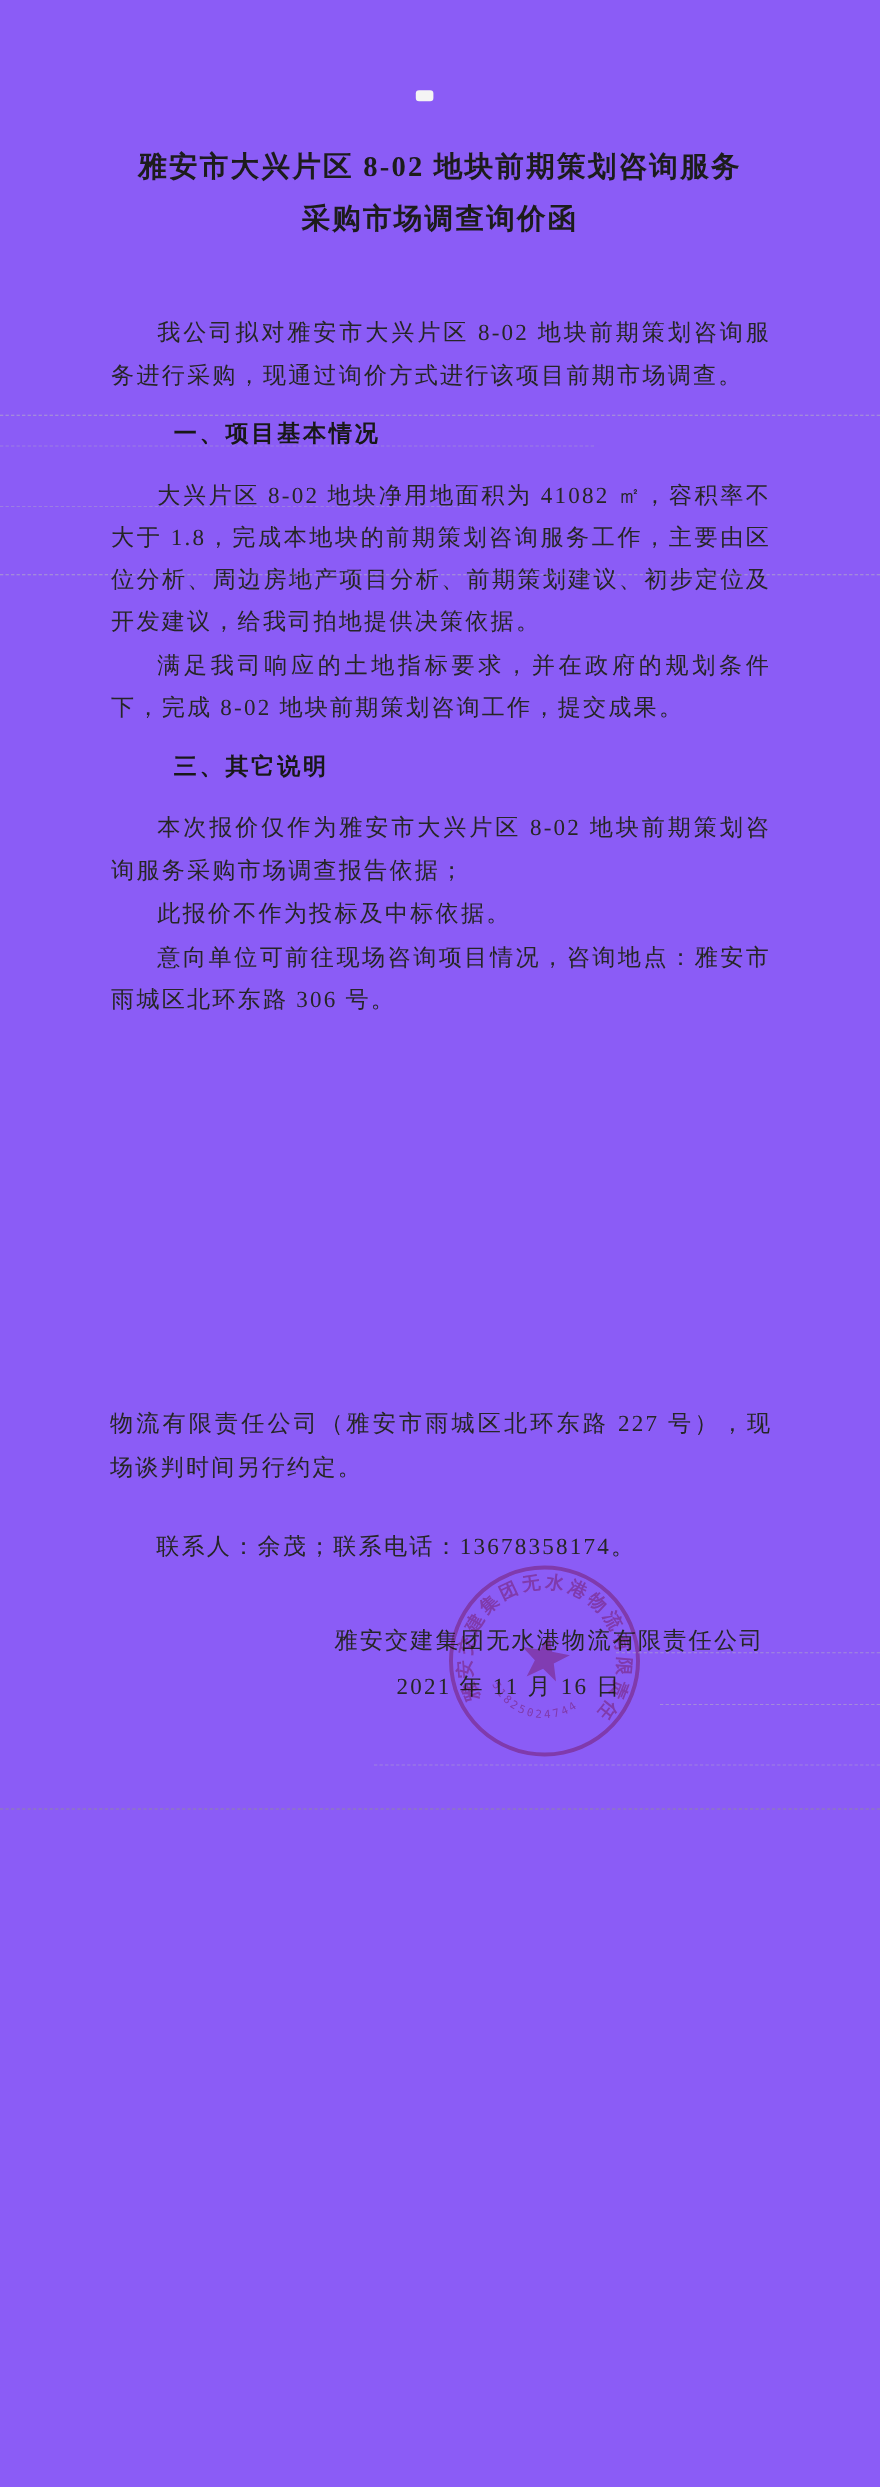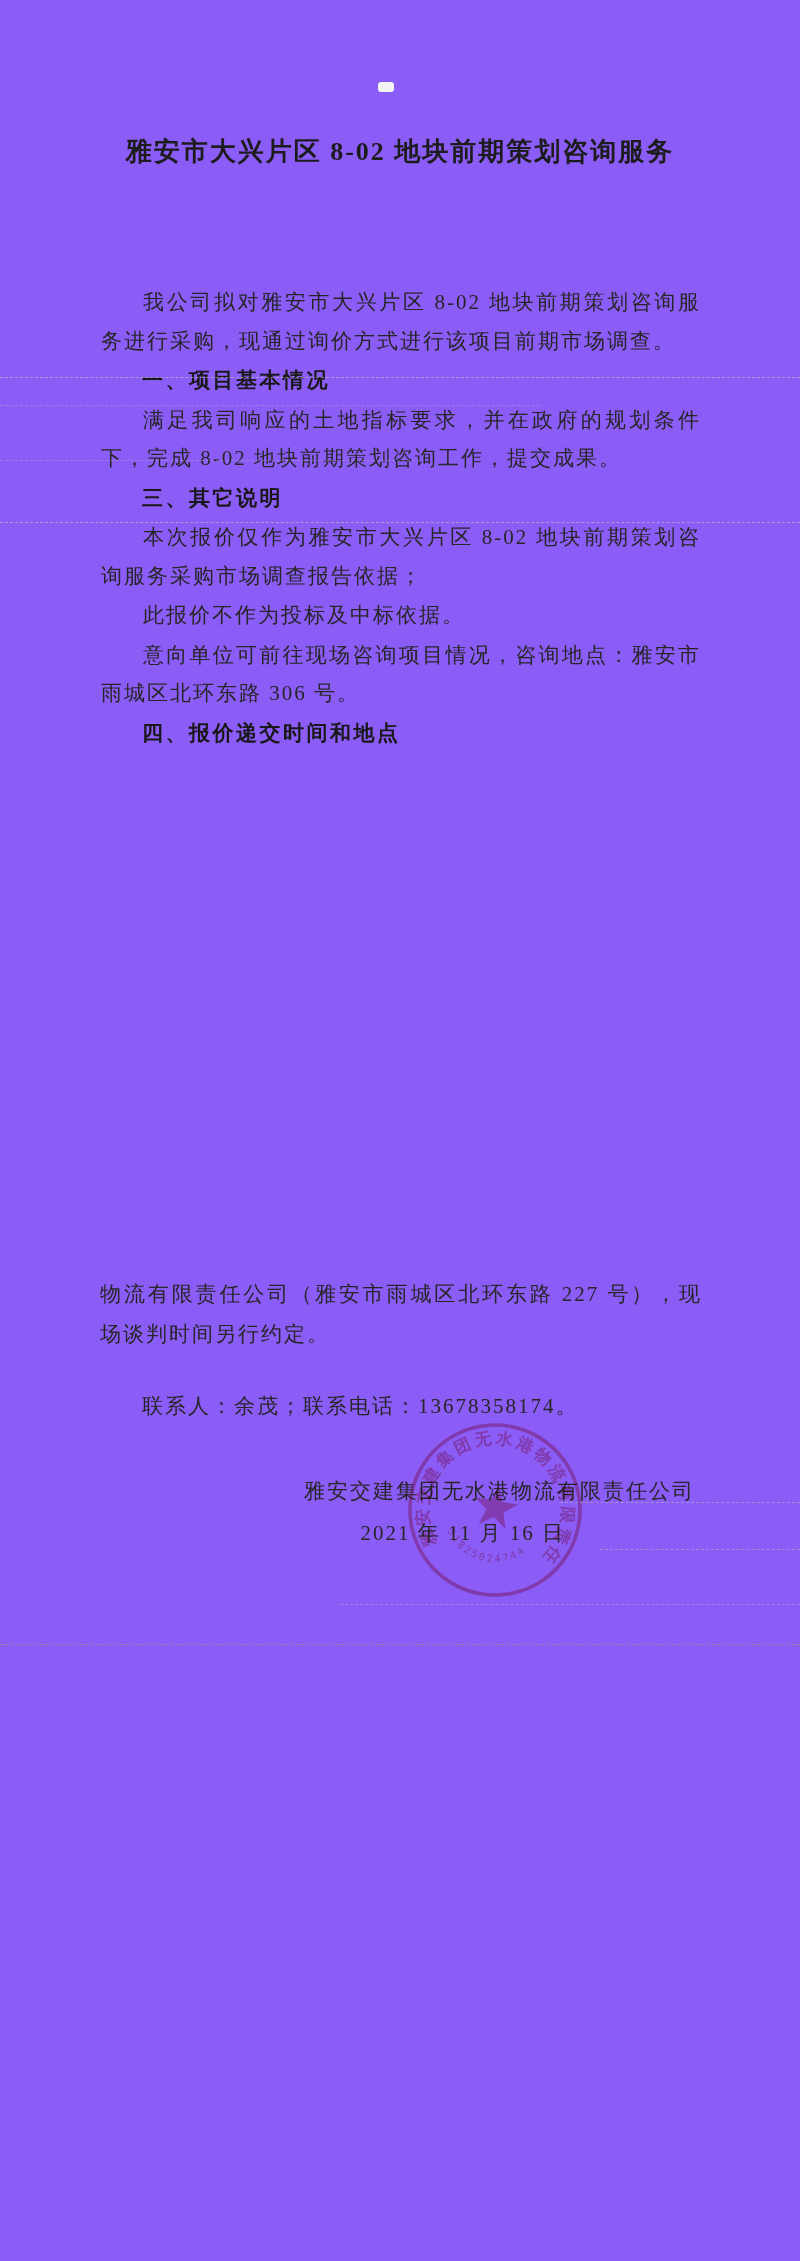--- a/index.html
+++ b/index.html
@@ -16,21 +16,21 @@
     text-align:center;font-weight:bold;font-size:26px;line-height:47px;
     letter-spacing:2px;color:#1c1c1c;
   }
   .doc-body{
     position:absolute;left:100px;top:282px;width:602px;
     font-size:21px;line-height:38.5px;letter-spacing:2px;
     text-align:justify;color:#262626;
   }
   .doc-body .para{ text-indent:2em; margin:1px; }
   .doc-body .heading{
-    text-indent:2em; margin:0; font-weight:bold; color:#181818;
+    text-indent:2em; margin:16px; font-weight:bold; color:#181818;
     font-family:"Liberation Sans","DejaVu Sans",sans-serif;
     letter-spacing:2.5px;
   }
   .doc-cont{
     position:absolute;left:100px;top:1274px;width:602px;
     font-size:21px;line-height:40px;letter-spacing:2px;
     text-align:justify;color:#262626;
   }
   .doc-contact{
     position:absolute;left:100px;top:1392px;width:602px;
@@ -56,31 +56,32 @@
     position:absolute;background:#f4f4f4;border-radius:3px;
   }
 </style>
 </head>
 <body>
 
 <div class="page">
 
   <div class="doc-title">
     <div>雅安市大兴片区 8-02 地块前期策划咨询服务</div>
+    <div>采购市场调查询价函</div>
   </div>
 
   <div class="doc-body">
     <p class="para">我公司拟对雅安市大兴片区 8-02 地块前期策划咨询服务进行采购，现通过询价方式进行该项目前期市场调查。</p>
     <p class="heading">一、项目基本情况</p>
+    <p class="para">大兴片区 8-02 地块净用地面积为 41082 ㎡，容积率不大于 1.8，完成本地块的前期策划咨询服务工作，主要由区位分析、周边房地产项目分析、前期策划建议、初步定位及开发建议，给我司拍地提供决策依据。</p>
     <p class="para">满足我司响应的土地指标要求，并在政府的规划条件下，完成 8-02 地块前期策划咨询工作，提交成果。</p>
     <p class="heading">三、其它说明</p>
     <p class="para">本次报价仅作为雅安市大兴片区 8-02 地块前期策划咨询服务采购市场调查报告依据；</p>
     <p class="para">此报价不作为投标及中标依据。</p>
     <p class="para">意向单位可前往现场咨询项目情况，咨询地点：雅安市雨城区北环东路 306 号。</p>
-    <p class="heading">四、报价递交时间和地点</p>
   </div>
 
   <div class="doc-cont">物流有限责任公司（雅安市雨城区北环东路 227 号），现场谈判时间另行约定。</div>
 
   <div class="doc-contact">联系人：余茂；联系电话：13678358174。</div>
 
   <div class="doc-sign">
     <div class="sign-company">雅安交建集团无水港物流有限责任公司</div>
     <div class="sign-date">2021 年 11 月 16 日</div>
   </div>

